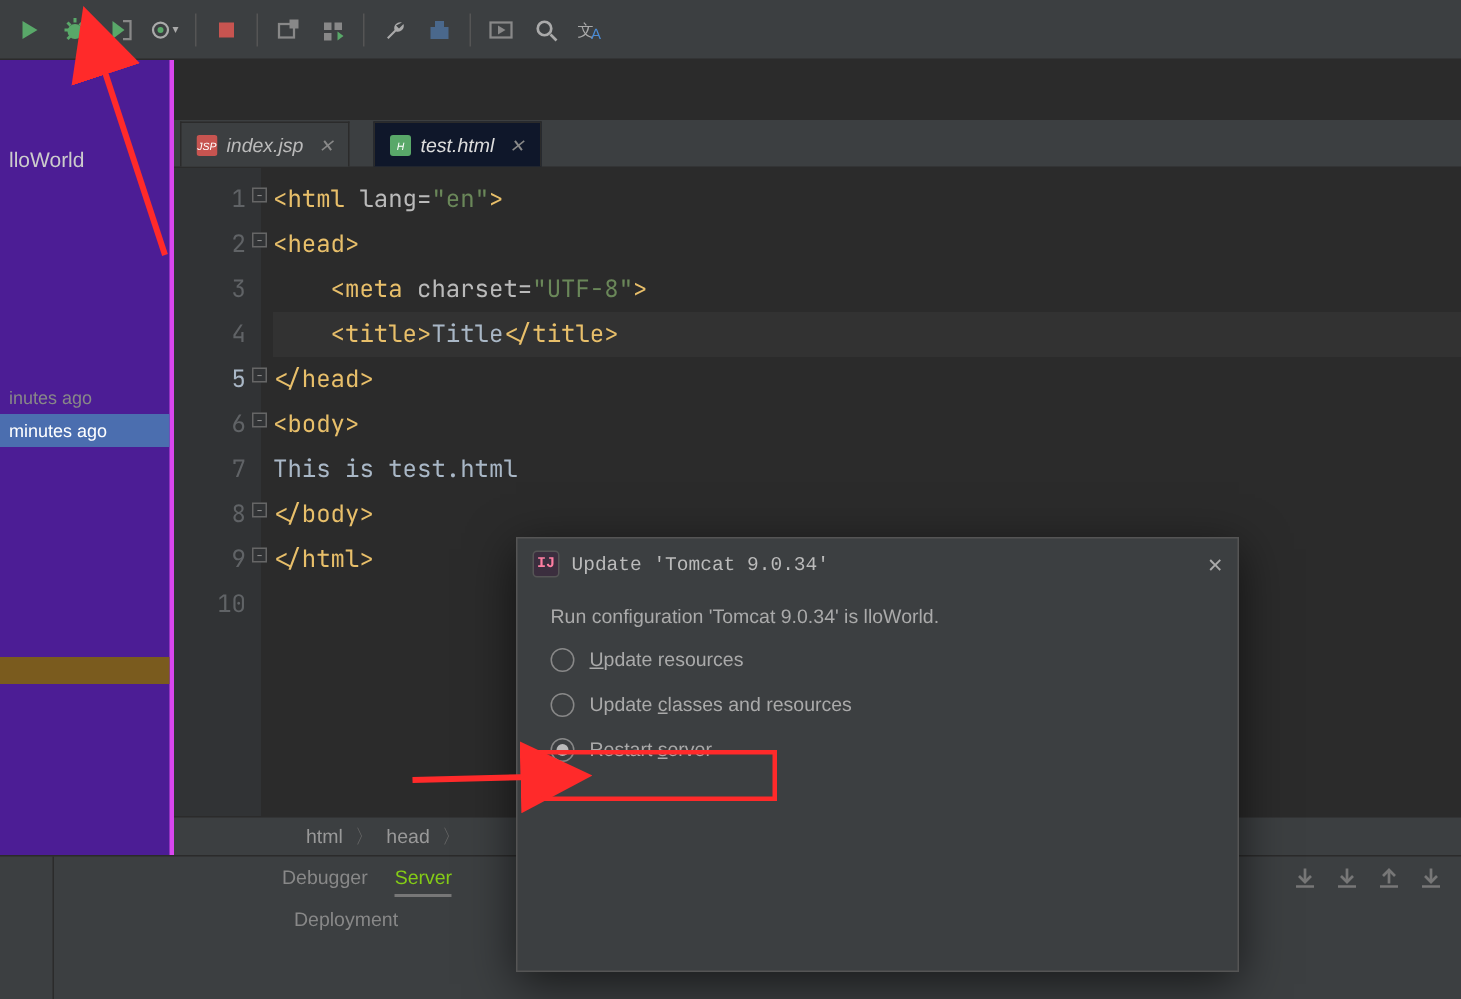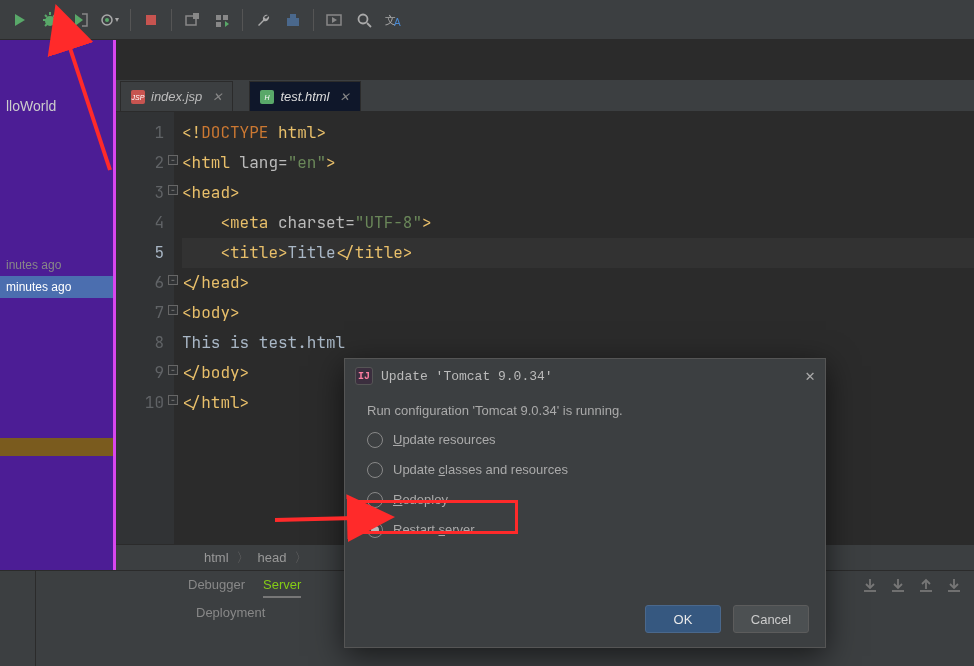--- a/index.html
+++ b/index.html
@@ -284,21 +284,20 @@
         <div class="ln">3</div>
         <div class="ln">4</div>
         <div class="ln cur">5</div>
         <div class="ln">6</div>
         <div class="ln">7</div>
         <div class="ln">8</div>
         <div class="ln">9</div>
         <div class="ln">10</div>
       </div>
     <div class="code" id="code">
-        <div class="code-line"><span class="tk-tag">&lt;!</span><span class="tk-mono">DOCTYPE </span><span class="tk-tag">html&gt;</span></div>
         <div class="code-line"><span class="fold">−</span><span class="tk-tag">&lt;html </span><span class="tk-attr">lang=</span><span class="tk-str">"en"</span><span class="tk-tag">&gt;</span></div>
         <div class="code-line"><span class="fold">−</span><span class="tk-tag">&lt;head&gt;</span></div>
         <div class="code-line">    <span class="tk-tag">&lt;meta </span><span class="tk-attr">charset=</span><span class="tk-str">"UTF-8"</span><span class="tk-tag">&gt;</span></div>
         <div class="code-line hl">    <span class="tk-tag">&lt;title&gt;</span><span class="tk-txt">Title</span><span class="tk-tag">&lt;/title&gt;</span></div>
         <div class="code-line"><span class="fold">−</span><span class="tk-tag">&lt;/head&gt;</span></div>
         <div class="code-line"><span class="fold">−</span><span class="tk-tag">&lt;body&gt;</span></div>
         <div class="code-line"><span class="tk-txt">This is test.html</span></div>
         <div class="code-line"><span class="fold">−</span><span class="tk-tag">&lt;/body&gt;</span></div>
         <div class="code-line"><span class="fold">−</span><span class="tk-tag">&lt;/html&gt;</span></div>
       </div>
@@ -342,43 +341,35 @@
   </div>
 </div>
 
 <div class="dialog">
   <div class="dlg-titlebar">
     <span class="app-icon">IJ</span>
     <span>Update 'Tomcat 9.0.34'</span>
     <span class="dlg-close">✕</span>
   </div>
   <div class="dlg-body">
-    <div class="dlg-msg">Run configuration 'Tomcat 9.0.34' is running.</div>
+    <div class="dlg-msg">Run configuration 'Tomcat 9.0.34' is lloWorld.</div>
     <div id="radios">
         <div class="radio-row">
           <span class="radio"></span>
           <span><span class="custom-underline">U</span>pdate resources</span>
         </div>
         <div class="radio-row">
           <span class="radio"></span>
           <span>Update <span class="custom-underline">c</span>lasses and resources</span>
         </div>
         <div class="radio-row">
-          <span class="radio"></span>
-          <span><span class="custom-underline">R</span>edeploy</span>
-        </div>
-        <div class="radio-row">
           <span class="radio sel"></span>
           <span>Restart <span class="custom-underline">s</span>erver</span>
         </div>
       </div>
-  </div>
-  <div class="dlg-buttons">
-    <div class="btn primary">OK</div>
-    <div class="btn">Cancel</div>
   </div>
 </div>
 
 <svg class="anno" style="left:0; top:0;" width="974" height="666">
   <defs>
     <marker id="ah" markerWidth="12" markerHeight="12" refX="2" refY="6" orient="auto">
       <path d="M0,0 L12,6 L0,12 Z" fill="#ff2a2a"></path>
     </marker>
   </defs>
   <line x1="110" y1="170" x2="68" y2="42" stroke="#ff2a2a" stroke-width="4" marker-end="url(#ah)"></line>

